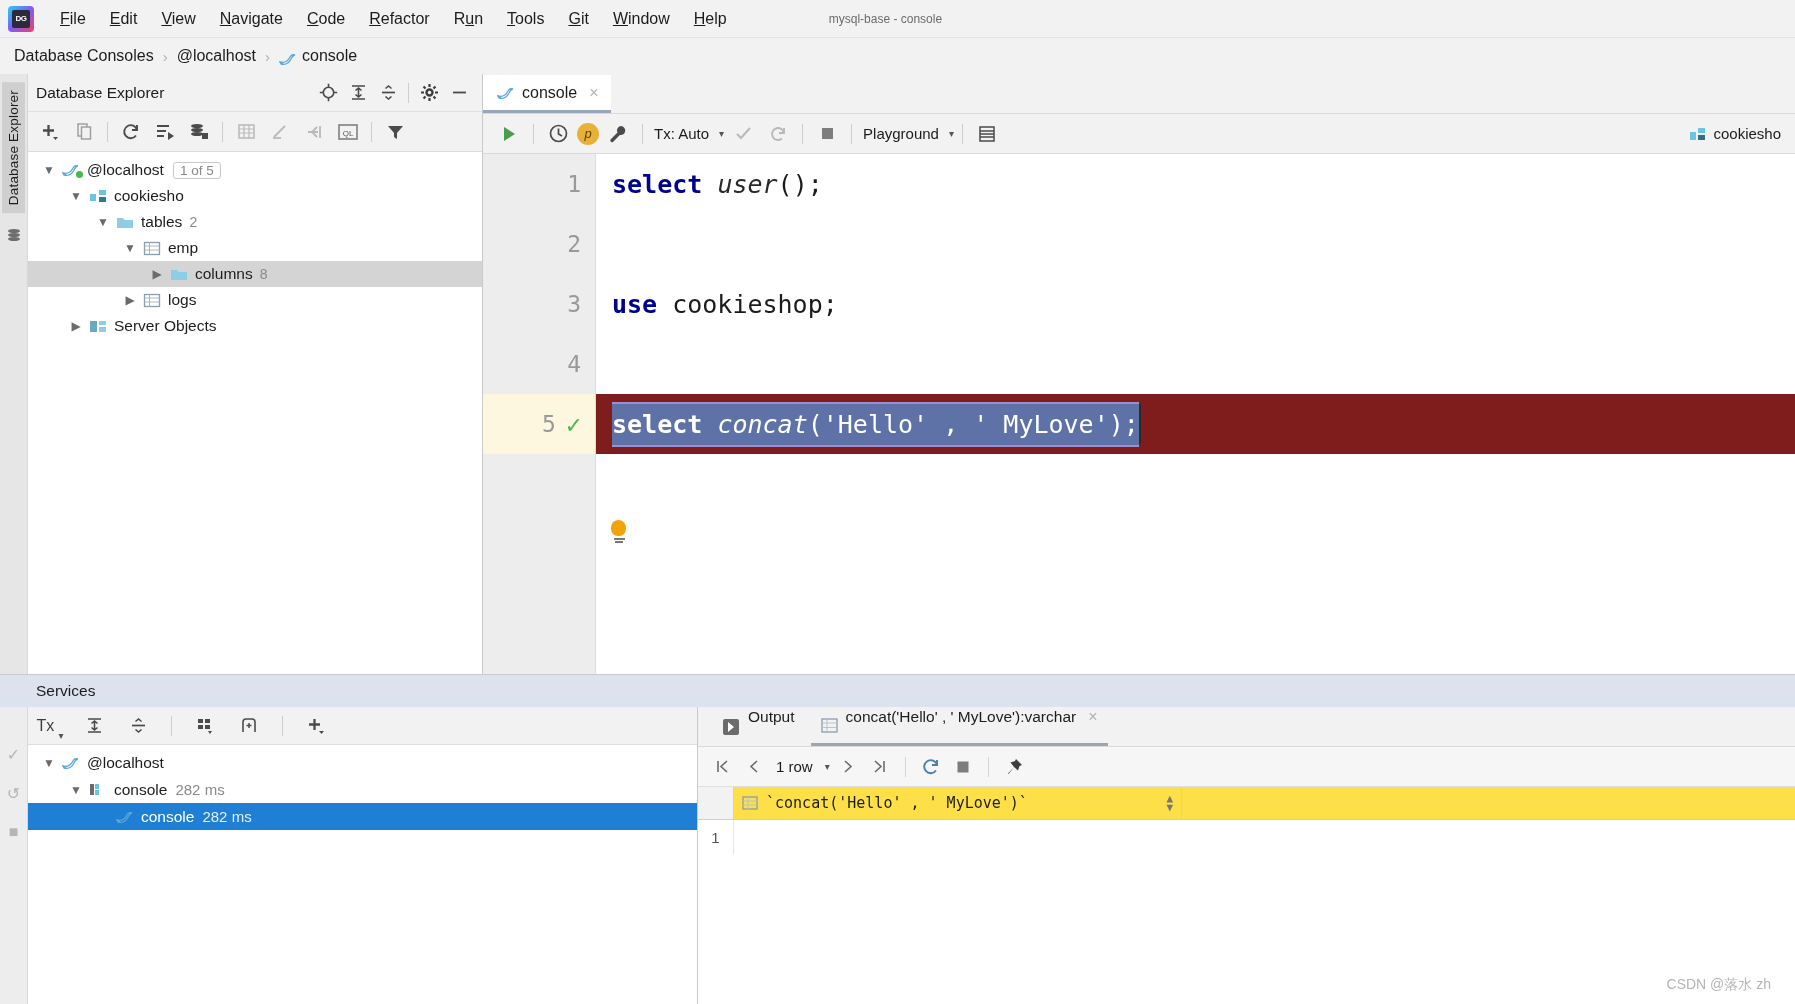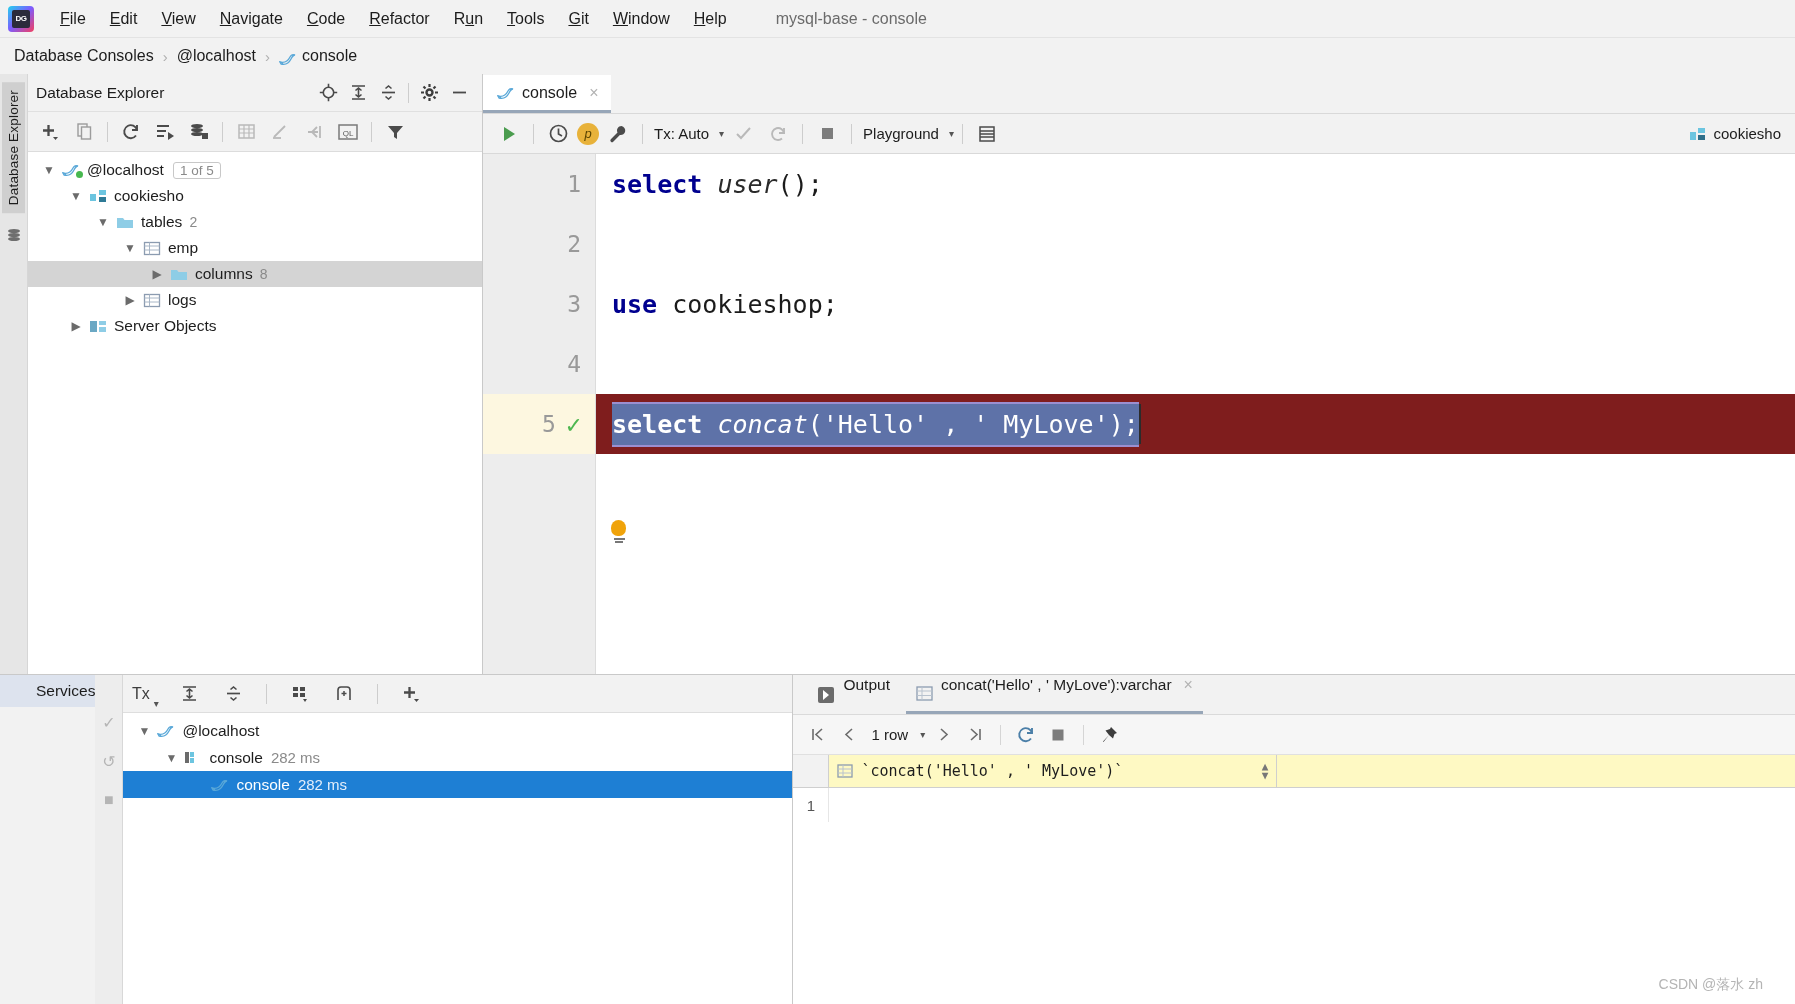--- a/index.html
+++ b/index.html
@@ -26,21 +26,21 @@
   }
   .logo .inner {
     width: 18px; height: 18px; background: #2b2b3c; border-radius: 2px;
     display: flex; align-items: center; justify-content: center; font-size: 8px;
   }
   .menuitem {
     padding: 4px 12px; font-size: 16px; color: #1c1c1c; cursor: default; white-space: nowrap;
   }
   .menuitem .mn { text-decoration: underline; }
   .wintitle {
-    margin-left: 37px; font-size: 16px; color: #6b6b6b;
+    margin-left: 90px; font-size: 12px; color: #6b6b6b;
   }
 
   
   .breadcrumb {
     height: 36px; background: #f2f2f2; display: flex; align-items: center;
     padding-left: 14px; font-size: 16px; color: #1c1c1c; flex: none;
   }
   .crumb { color:#1c1c1c; }
   .crumb-sep { color: #b0b0b0; margin: 0 9px; font-size: 15px; }
   .dolphin {
@@ -144,21 +144,21 @@
   .sel-run .kw,.sel-run .fn,.sel-run .str,.sel-run .plain { color:#ffffff; }
   .caretbar { display:inline-block;width:2px;height:40px;background:#2b2b2b;vertical-align:middle;}
   .bulb {
     position:absolute; left: 128px; top: 366px; width:16px; height:22px;
   }
   .bulb .b { width:15px;height:16px;background:#f0a30a;border-radius:50% 50% 45% 45%; }
   .bulb .s { width:11px;height:2px;background:#777;margin:1.5px auto 0; }
   .bulb .s2{ width:8px;height:2px;background:#777;margin:1.5px auto 0; }
 
   
-  .services { height: 330px; display:flex; flex-direction:row; flex:none; border-top:1px solid #c9c9c9;}
+  .services { height: 330px; display:flex; flex-direction:column; flex:none; border-top:1px solid #c9c9c9;}
   .svc-title {
     height: 32px; background:#dde3ee; display:flex; align-items:center; padding-left: 36px;
     font-size: 15.5px; color:#1c1c1c;
   }
   .svc-body { flex:1; display:flex; min-height:0; }
   .svc-left-rail {
     width: 28px; background:#ededed; border-right:1px solid #d8d8d8; flex:none;
     display:flex; flex-direction:column; align-items:center; padding-top: 38px; gap: 20px;
   }
   .svc-left-rail div { color:#b5b5b5; font-size:16px; }
@@ -179,34 +179,34 @@
   .rtab { height:38px; display:flex; gap:8px; padding: 0 10px; font-size:15.5px; }
   .rtab.active { border-bottom:3px solid #97a6b8; }
   .res-toolbar { height:40px; background:#f6f6f6; display:flex; align-items:center; gap:4px;
                  padding:0 10px; border-bottom:1px solid #e0e0e0;}
   .res-toolbar .nav { width:28px;height:28px;display:flex;align-items:center;justify-content:center;
                       color:#6c6c6c;font-size:16px;}
   .rowlbl { font-size:15px; color:#1c1c1c; padding:0 4px; }
   .vsep { width:1px;height:20px;background:#d5d5d5;margin:0 7px; }
 
   .grid { flex:1; background:#fff; overflow:hidden; }
-  .grid-head { display:flex; height:33px; border-bottom:1px solid #cfcfcf; background:#fef9c3; }
+  .grid-head { display:flex; height:33px; border-bottom:1px solid #cfcfcf; background:#fde047; }
   .gh-num { width:36px; border-right:1px solid #cfcfcf; background:#f2f2f2; }
   .gh-col { width: 448px; display:flex; align-items:center; gap:8px; padding:0 8px;
             border-right:1px solid #cfcfcf; font-size:15px;
             font-family:"DejaVu Sans Mono", monospace; }
   .gh-col .sortarrows { margin-left:auto; color:#777; font-size:11px; line-height:9px; text-align:center;}
   .grid-row { display:flex; height:34px; }
   .gr-num { width:36px; display:flex;align-items:center;justify-content:center; color:#555;
             font-size:15px; background:#fff; border-right:1px solid #e6e6e6;}
   .gr-cell { width:448px; display:flex;align-items:center; padding:0 10px; font-size:16px;
              font-family:"DejaVu Sans Mono", monospace; border-right:1px solid #e6e6e6;
              border-bottom:1px solid #e6e6e6;}
 
-  .watermark { position:absolute; right:32px; bottom:10px; color:#b4b4b4; font-size:14px;margin-left:32px; }
+  .watermark { position:absolute; right:24px; bottom:10px; color:#b4b4b4; font-size:14px;margin-left:32px; }
 
   svg { display:block; }
 </style>
 </head>
 <body>
 
 <div class="app">
 
   <div class="menubar">
     <div class="logo">

